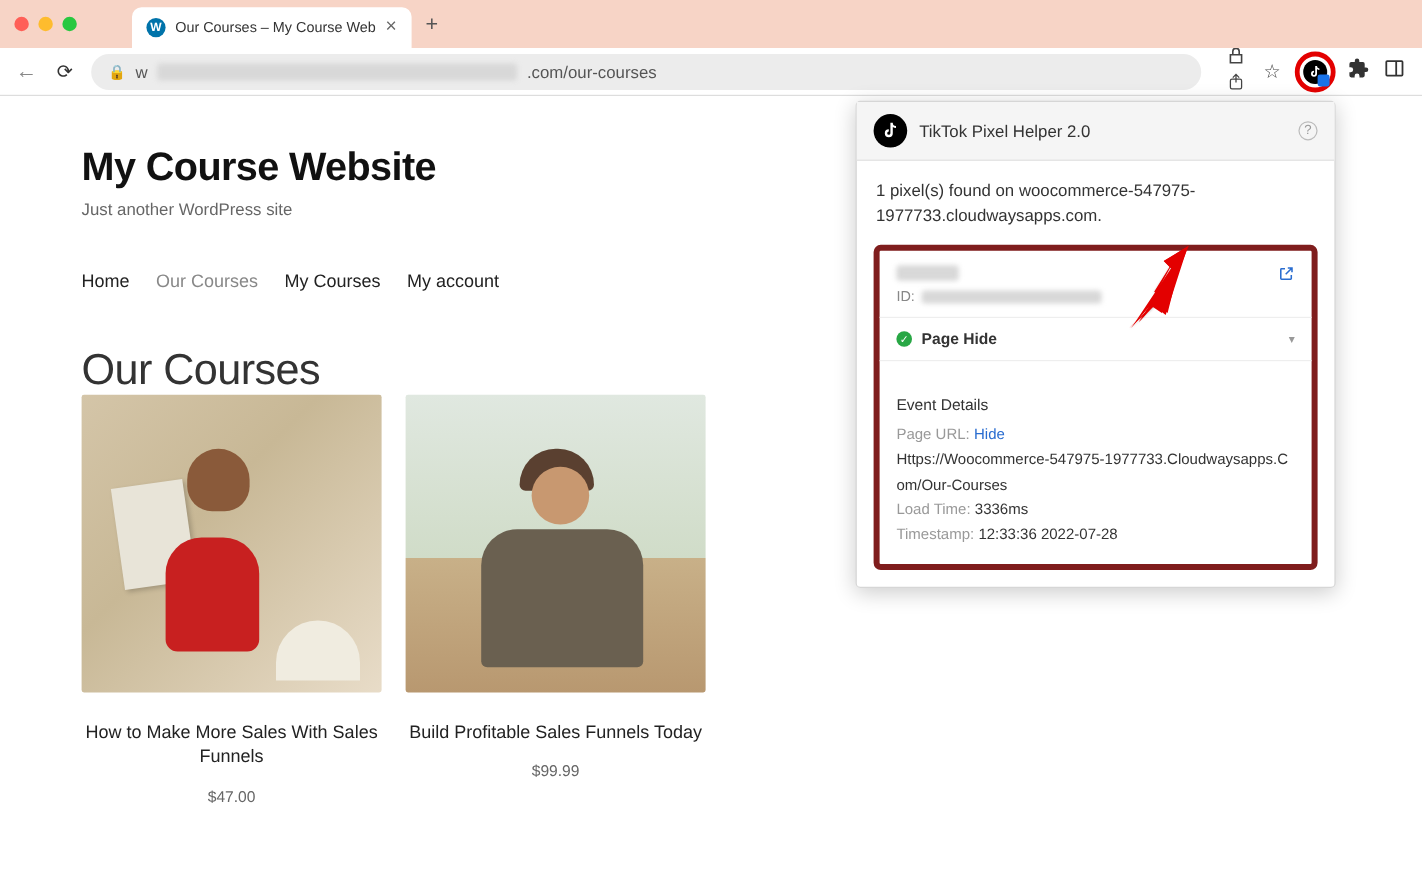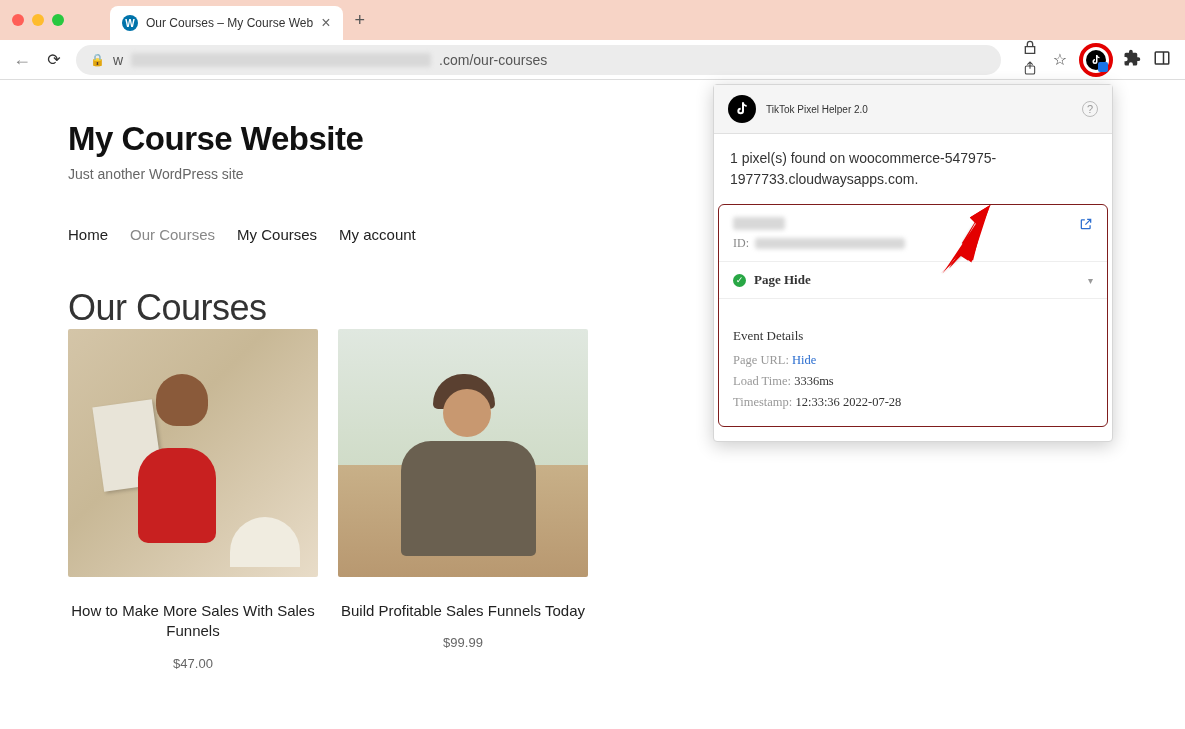--- a/index.html
+++ b/index.html
@@ -58,24 +58,24 @@
     .img3-body { position: absolute; top: 45%; left: 25%; width: 135px; height: 115px; background: #6a6050; border-radius: 30px 30px 5px 5px; }
     .img3-hair { position: absolute; top: 18%; left: 38%; width: 62px; height: 35px; background: #5a4030; border-radius: 30px 30px 5px 5px; }
     .course-title { font-size: 15px; color: #222; text-align: center; margin-top: 24px; line-height: 1.35; font-weight: 500; }
     .course-price { font-size: 13px; color: #666; text-align: center; margin-top: 14px; }
 
     
     .popup { position: absolute; top: 84px; right: 72px; width: 400px; background: #ffffff; border: 1px solid #d6d6d6; border-radius: 4px; box-shadow: 0 4px 18px rgba(0,0,0,0.2); font-size: 13px; }
     .popup-header { background: #f5f5f5; padding: 10px 14px; display: flex; align-items: center; gap: 10px; border-bottom: 1px solid #e0e0e0; }
     .popup-logo { width: 28px; height: 28px; background: #000; border-radius: 50%; display: flex; align-items: center; justify-content: center; }
     .popup-logo svg { width: 16px; height: 16px; }
-    .popup-title { flex: 1; font-size: 10px; color: #333; font-weight: 500; }
+    .popup-title { flex: 1; font-size: 14px; color: #333; font-weight: 500; }
     .popup-help { color: #999; font-size: 14px; cursor: pointer; width: 16px; height: 16px; border: 1px solid #bbb; border-radius: 50%; display: flex; align-items: center; justify-content: center; font-size: 11px; }
     .popup-summary { padding: 14px 16px; font-size: 14px; color: #333; line-height: 1.5; }
-    .pixel-card { margin: 0 4px 14px; border: 1px solid #7f1d1d; border-radius: 6px; font-family: Liberation Serif, serif; }
+    .pixel-card { margin: 0 14px 14px; border: 5px solid #7f1d1d; border-radius: 6px; }
     .pixel-head { padding: 12px 14px 10px; display: flex; align-items: flex-start; justify-content: space-between; }
     .pixel-name-blur { background: #d8d8d8; width: 52px; height: 13px; border-radius: 3px; filter: blur(2px); margin-bottom: 6px; }
     .pixel-id-row { display: flex; align-items: center; gap: 6px; font-size: 12px; color: #888; }
     .pixel-id-blur { background: #d8d8d8; width: 150px; height: 11px; border-radius: 3px; filter: blur(2px); }
     .external-icon { color: #2a6dd0; font-size: 14px; cursor: pointer; }
     .event-row { padding: 10px 14px; border-top: 1px solid #eee; display: flex; align-items: center; gap: 8px; }
     .check-icon { width: 13px; height: 13px; background: #28a745; border-radius: 50%; display: flex; align-items: center; justify-content: center; color: #fff; font-size: 9px; }
     .event-name { font-weight: 600; color: #333; font-size: 13px; flex: 1; }
     .chevron { color: #999; font-size: 10px; }
     .event-details { padding: 26px 14px 14px; border-top: 1px solid #eee; font-size: 12.5px; line-height: 1.65; }
@@ -209,20 +209,21 @@
       <div class="check-icon">✓</div>
       <div class="event-name">Page Hide</div>
       <div class="chevron">▾</div>
     </div>
     <div class="event-details">
       <div class="details-title">Event Details</div>
       <div>
         <span class="detail-label">Page URL:</span>
         <span class="detail-link">Hide</span>
       </div>
+      <div class="detail-value" style="word-break: break-all;">Https://Woocommerce-547975-1977733.Cloudwaysapps.Com/Our-Courses</div>
       <div>
         <span class="detail-label">Load Time:</span>
         <span class="detail-value">3336ms</span>
       </div>
       <div>
         <span class="detail-label">Timestamp:</span>
         <span class="detail-value">12:33:36 2022-07-28</span>
       </div>
     </div>
   </div>

